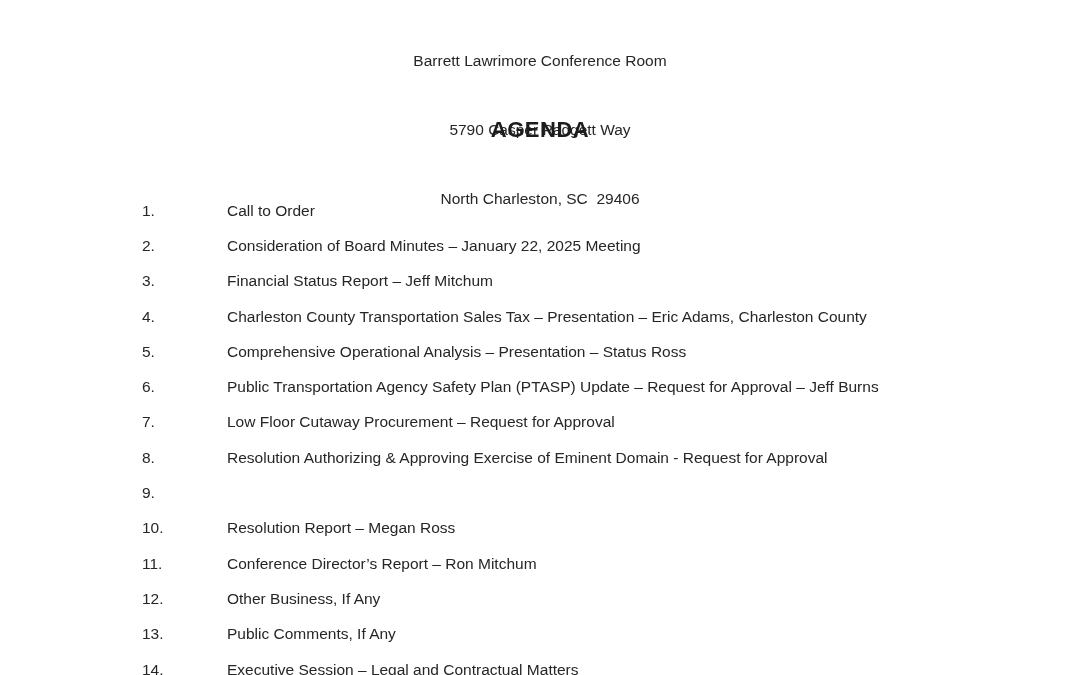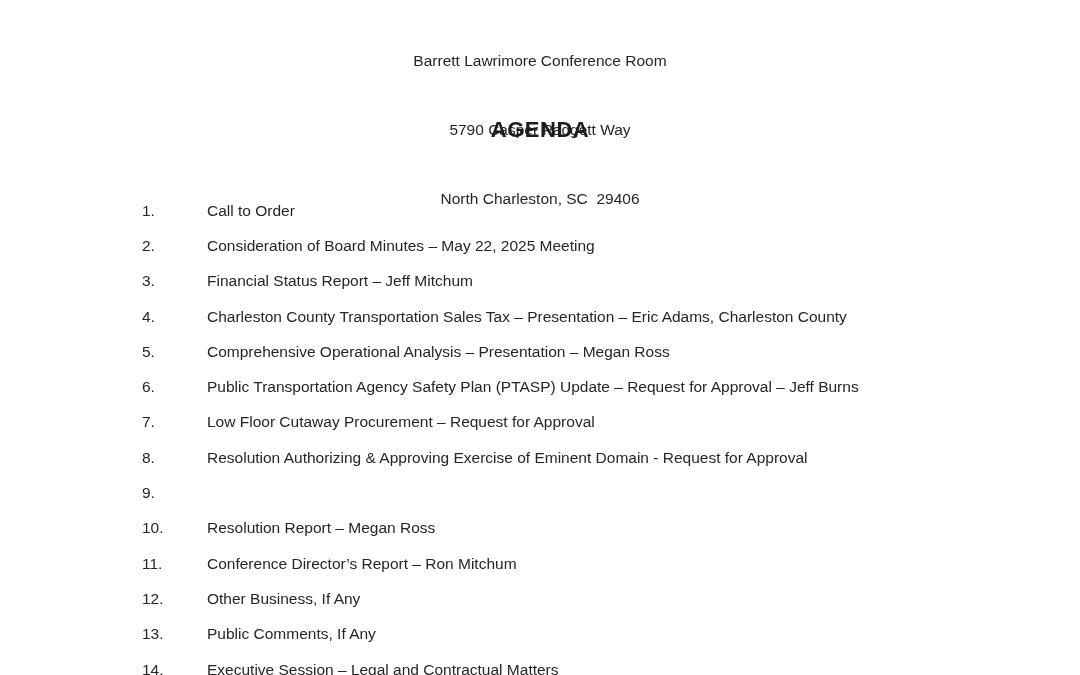--- a/index.html
+++ b/index.html
@@ -52,20 +52,21 @@
     font-size: 15.5px;
     color: #262626;
   }
   .agenda-num {
     width: 65px;
     flex: 0 0 65px;
   }
   .agenda-text {
     flex: 1;
     white-space: nowrap;
+    margin-left: 20px;
   }
 </style>
 </head>
 <body>
 
 <div class="page">
 
   <div class="doc-header">
     <div>Barrett Lawrimore Conference Room</div>
     <div>5790 Casper Padgett Way</div>
@@ -74,33 +75,33 @@
 
   <div class="doc-title">AGENDA</div>
 
   <div class="agenda-list">
     <div class="agenda-row">
       <span class="agenda-num">1.</span>
       <span class="agenda-text">Call to Order</span>
     </div>
     <div class="agenda-row">
       <span class="agenda-num">2.</span>
-      <span class="agenda-text">Consideration of Board Minutes – May 22, 2025 Meeting</span>
+      <span class="agenda-text">Consideration of Board Minutes – January 22, 2025 Meeting</span>
     </div>
     <div class="agenda-row">
       <span class="agenda-num">3.</span>
       <span class="agenda-text">Financial Status Report – Jeff Mitchum</span>
     </div>
     <div class="agenda-row">
       <span class="agenda-num">4.</span>
       <span class="agenda-text">Charleston County Transportation Sales Tax – Presentation – Eric Adams, Charleston County</span>
     </div>
     <div class="agenda-row">
       <span class="agenda-num">5.</span>
-      <span class="agenda-text">Comprehensive Operational Analysis – Presentation – Megan Ross</span>
+      <span class="agenda-text">Comprehensive Operational Analysis – Presentation – Status Ross</span>
     </div>
     <div class="agenda-row">
       <span class="agenda-num">6.</span>
       <span class="agenda-text">Public Transportation Agency Safety Plan (PTASP) Update – Request for Approval – Jeff Burns</span>
     </div>
     <div class="agenda-row">
       <span class="agenda-num">7.</span>
       <span class="agenda-text">Low Floor Cutaway Procurement – Request for Approval</span>
     </div>
     <div class="agenda-row">

